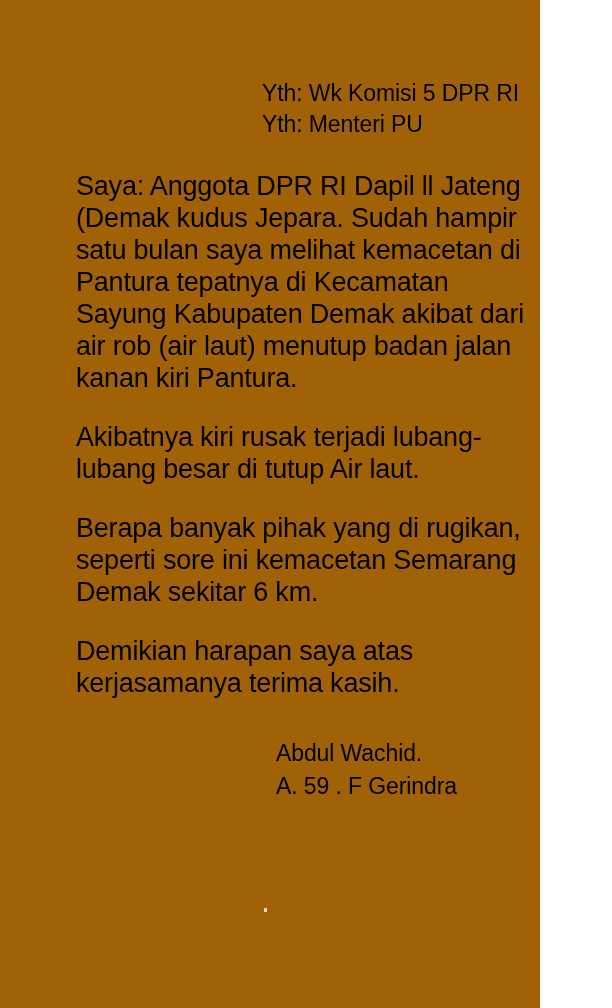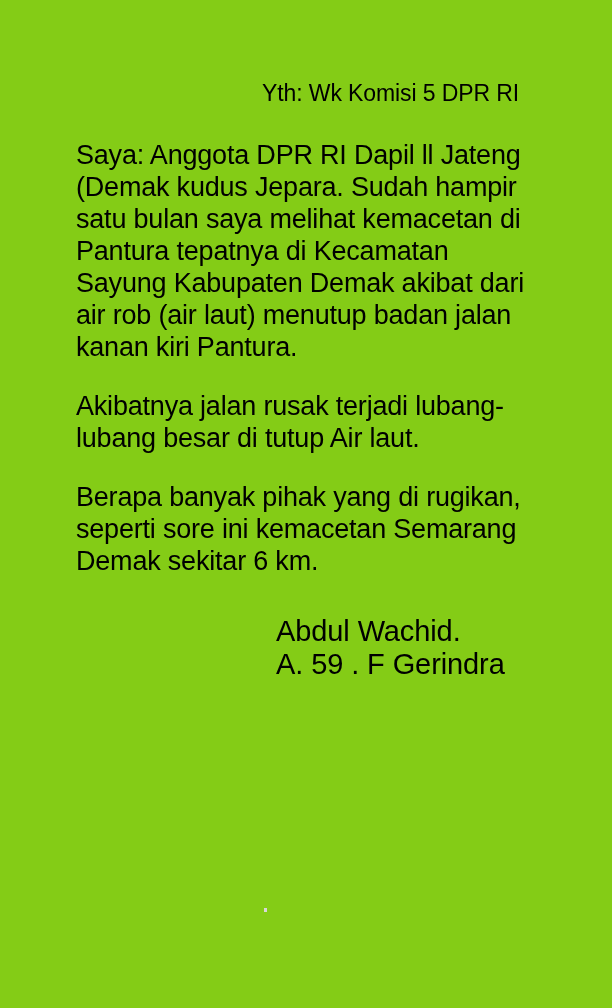--- a/index.html
+++ b/index.html
@@ -9,23 +9,23 @@
   }
   body {
     width: 612px;
     height: 1008px;
     font-family: "Liberation Sans", sans-serif;
     color: #000000;
     overflow: hidden;
   }
   .page {
     position: relative;
-    width: 612px;
+    width: 540px;
     height: 1008px;
-    background: #84cc16;
+    background: #a16207;
     box-sizing: border-box;
   }
   .letter {
     position: absolute;
     left: 76px;
     top: 78px;
     width: 470px;
   }
   .addressee-block {
     margin-left: 186px;
@@ -45,21 +45,21 @@
     text-align: left;
   }
   .para:last-child {
     margin-bottom: 0;
   }
   .signature-block {
     margin-top: 38px;
     margin-left: 200px;
   }
   .signature-line {
-    font-size: 29px;
+    font-size: 23px;
     line-height: 33px;
     letter-spacing: -0.1px;
     white-space: nowrap;
   }
   .speck {
     position: absolute;
     left: 264px;
     top: 908px;
     width: 3px;
     height: 4px;
@@ -68,25 +68,27 @@
 </style>
 </head>
 <body>
 
 <div class="page">
 
   <div class="letter">
 
     <div class="addressee-block">
       <div class="addressee-line">Yth: Wk Komisi 5 DPR RI</div>
+      <div class="addressee-line">Yth: Menteri PU</div>
     </div>
 
     <p class="para">Saya: Anggota DPR RI Dapil ll Jateng (Demak kudus Jepara. Sudah hampir satu bulan saya melihat kemacetan di Pantura tepatnya di Kecamatan Sayung Kabupaten Demak akibat dari air rob (air laut) menutup badan jalan kanan kiri Pantura.</p>
-    <p class="para">Akibatnya jalan rusak terjadi lubang-lubang besar di tutup Air laut.</p>
+    <p class="para">Akibatnya kiri rusak terjadi lubang-lubang besar di tutup Air laut.</p>
     <p class="para">Berapa banyak pihak yang di rugikan, seperti sore ini kemacetan Semarang Demak sekitar 6 km.</p>
+    <p class="para">Demikian harapan saya atas kerjasamanya terima kasih.</p>
 
     <div class="signature-block">
       <div class="signature-line">Abdul Wachid.</div>
       <div class="signature-line">A. 59 . F Gerindra</div>
     </div>
 
   </div>
 
   <div class="speck"></div>
 

